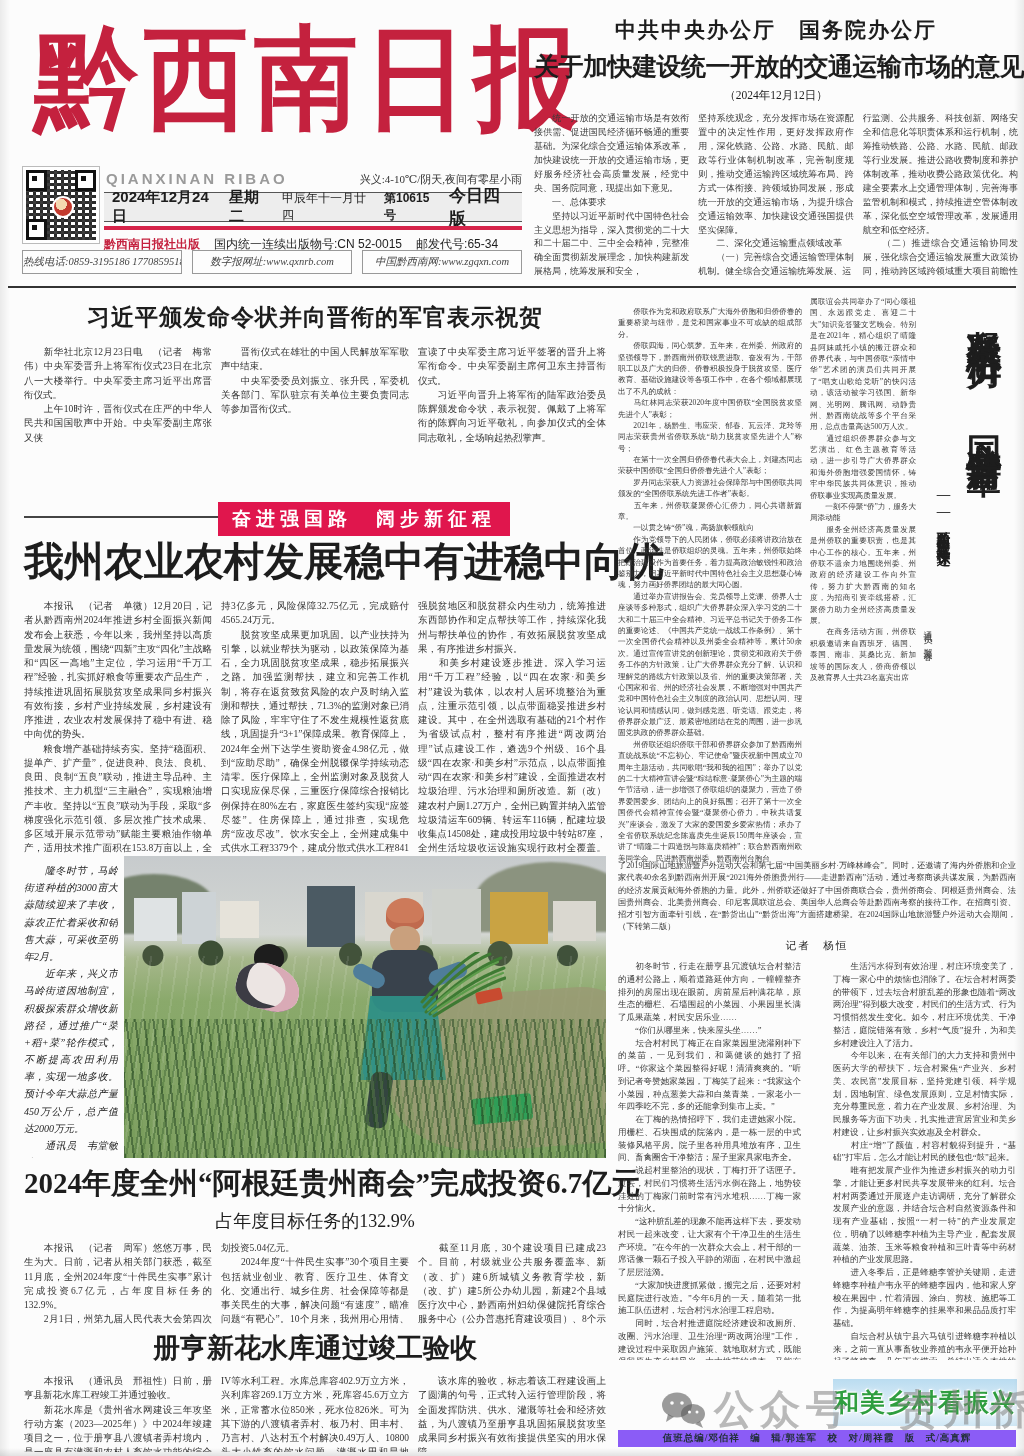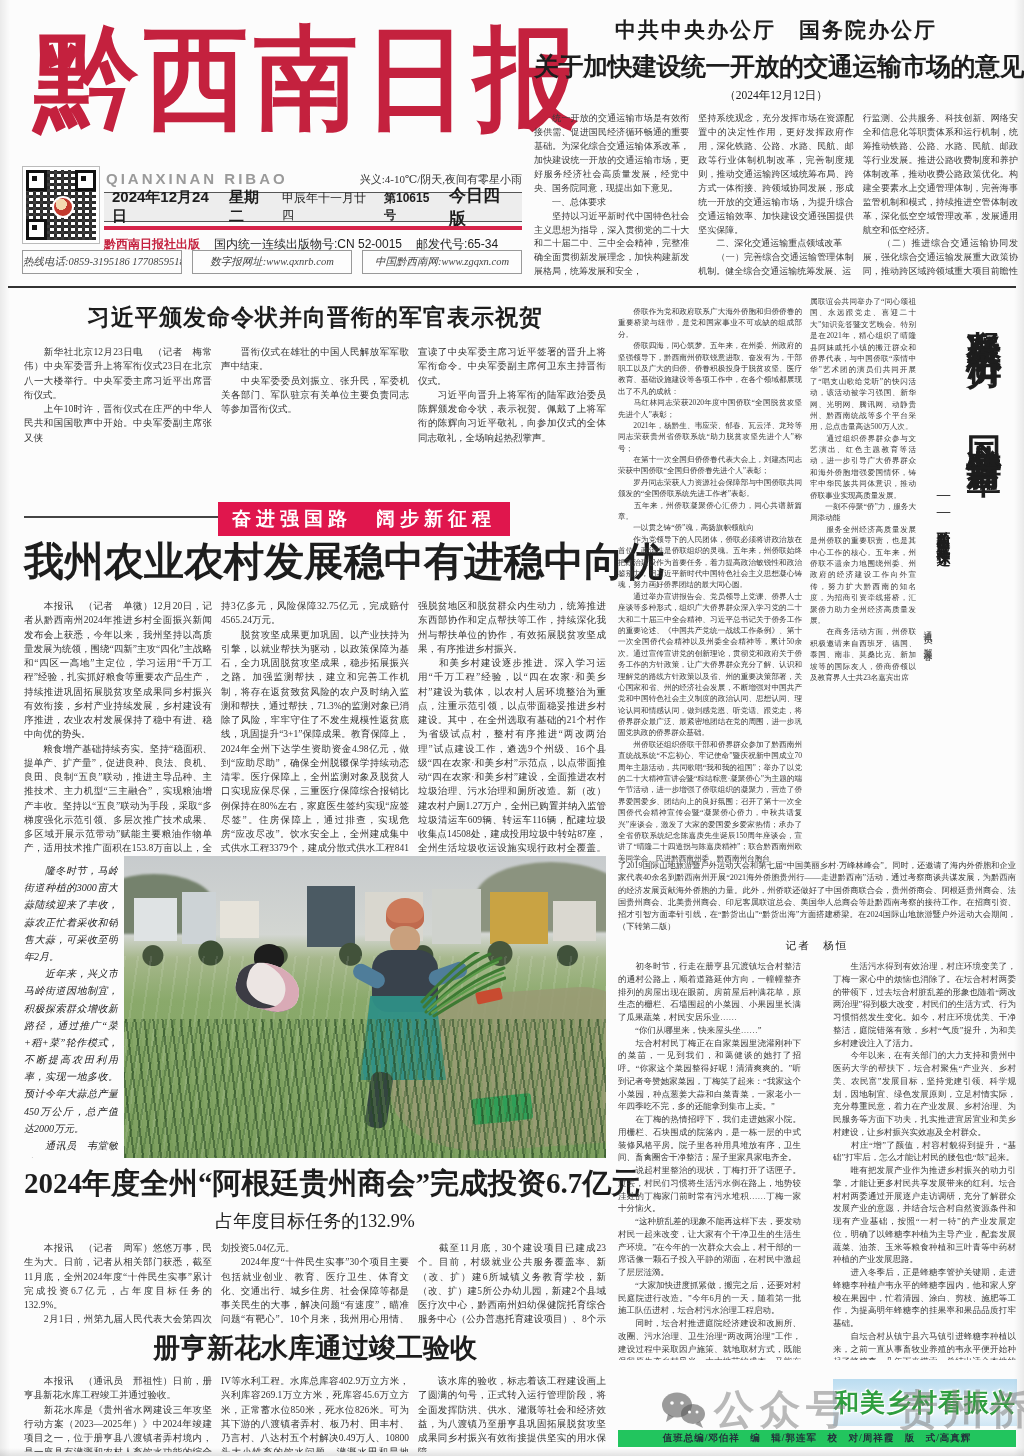--- a/index.html
+++ b/index.html
@@ -142,21 +142,21 @@
   #buyi-cols{margin-top:7px;height:400px;gap:32px;}
   #buyi-cols .col{font-size:8.5px;color:#3a3a3a;}
 
   
   #green-box{left:833px;top:1379px;width:184px;height:47px;
       background:linear-gradient(180deg,#badcf0,#e7f3fa 70%,#cfe6f4);
       display:flex;align-items:center;justify-content:center;}
   #green-box span{font-size:25px;font-weight:900;letter-spacing:1px;color:#2f9e3f;
       font-family:"Liberation Sans",sans-serif;white-space:nowrap;
       text-shadow:0 0 2px #fff,0 0 4px #fff,1px 1px 0 #fff,-1px -1px 0 #fff;}
-  #footer-band{left:618px;top:1430px;width:398px;height:17px;background:#22c55e;
+  #footer-band{left:618px;top:1430px;width:398px;height:17px;background:#8b5cf6;
       display:flex;align-items:center;justify-content:center;}
   #footer-band span{font-size:9.5px;font-weight:bold;color:#23303a;letter-spacing:1px;white-space:nowrap;}
   #watermark{left:660px;top:1382px;display:flex;align-items:center;gap:8px;
       color:rgba(130,130,130,.55);font-size:40px;font-weight:bold;letter-spacing:6px;
       white-space:nowrap;z-index:9;pointer-events:none;font-family:"Liberation Sans",sans-serif;}
 
   .edge{background:linear-gradient(90deg,rgba(0,0,0,.07),rgba(0,0,0,0));}
   #edge-l{left:0;top:0;width:10px;height:1456px;}
   #edge-r{right:0;top:0;width:10px;height:1456px;transform:scaleX(-1);}
   #edge-b{left:0;top:1448px;width:1024px;height:8px;background:linear-gradient(0deg,rgba(0,0,0,.10),rgba(0,0,0,0));}

